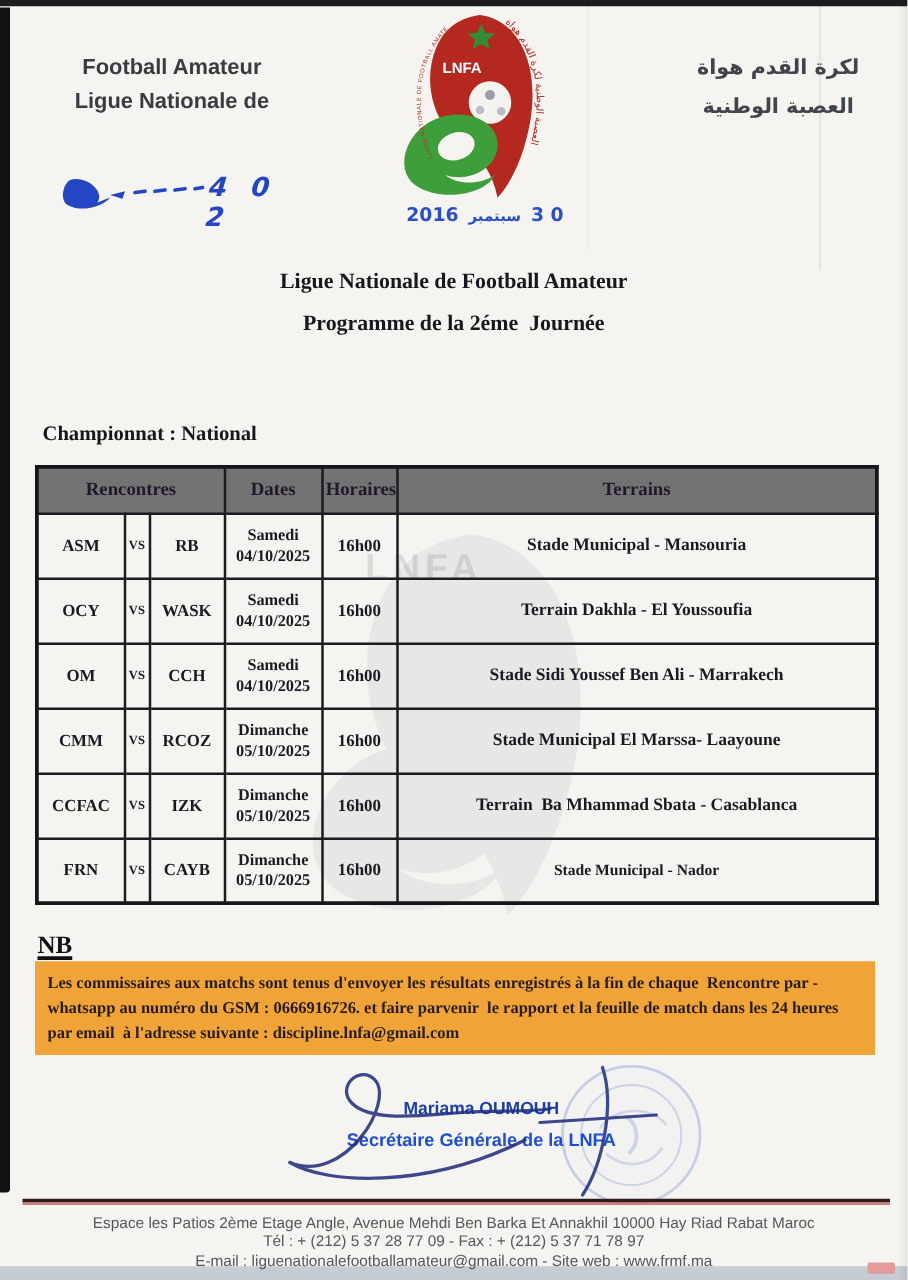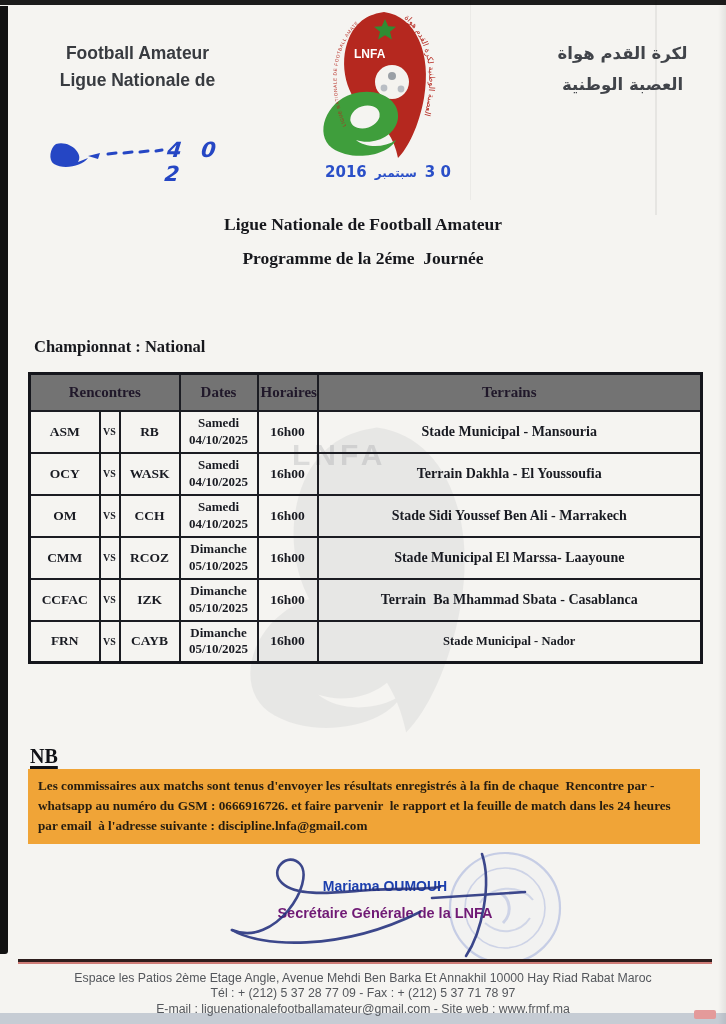--- a/index.html
+++ b/index.html
@@ -67,21 +67,21 @@
     position:absolute;left:28px;top:372px;width:672px;
     border-collapse:collapse;table-layout:fixed;
   }
   table.fixture th,table.fixture td{
     border:2px solid #1b1c22;text-align:center;vertical-align:middle;
     font-weight:bold;color:#191b22;padding:0 2px;
   }
   table.fixture{border:3px solid #15161c;}
   tr.hdr{height:37px;}
   tr.hdr th{background:#737373;font-size:15px;color:#20182a;}
-  tr.match{height:42px;}
+  tr.match{height:52px;}
   td.team{font-size:13.5px;}
   td.vs{font-size:10px;}
   td.date{font-size:13px;line-height:1.25;}
   td.time{font-size:13.5px;}
   td.venue{font-size:14px;white-space:pre-wrap;}
   tr.match:last-child td.venue{font-size:12.5px;}
   col.c-t1{width:70px;} col.c-vs{width:20px;} col.c-t2{width:60px;}
   col.c-dt{width:78px;} col.c-hr{width:60px;} col.c-tr{width:384px;}
 
   
@@ -96,21 +96,21 @@
     white-space:pre-wrap;
   }
 
   
   .sig-name{
     position:absolute;left:250px;top:878px;width:270px;text-align:center;
     font-family:"Liberation Sans",sans-serif;font-weight:bold;font-size:14px;color:#1c3fae;
   }
   .sig-role{
     position:absolute;left:235px;top:905px;width:300px;text-align:center;
-    font-family:"Liberation Sans",sans-serif;font-weight:bold;font-size:14.5px;color:#701a75;
+    font-family:"Liberation Sans",sans-serif;font-weight:bold;font-size:14.5px;color:#1d4ed8;
   }
   .sig-strokes{position:absolute;left:220px;top:850px;width:350px;height:118px;pointer-events:none;}
   .stamp{position:absolute;left:445px;top:848px;width:120px;height:120px;opacity:0.55;pointer-events:none;}
 
   
   .footer-rule{position:absolute;left:18px;top:959px;width:694px;height:3px;background:#2e1d1d;}
   .footer-rule-glow{position:absolute;left:18px;top:962px;width:694px;height:2px;background:#cf7d78;}
   .footer{
     position:absolute;left:40px;top:971px;width:646px;text-align:center;
     font-family:"Liberation Sans",sans-serif;font-size:12.3px;line-height:1.17;color:#54575c;

